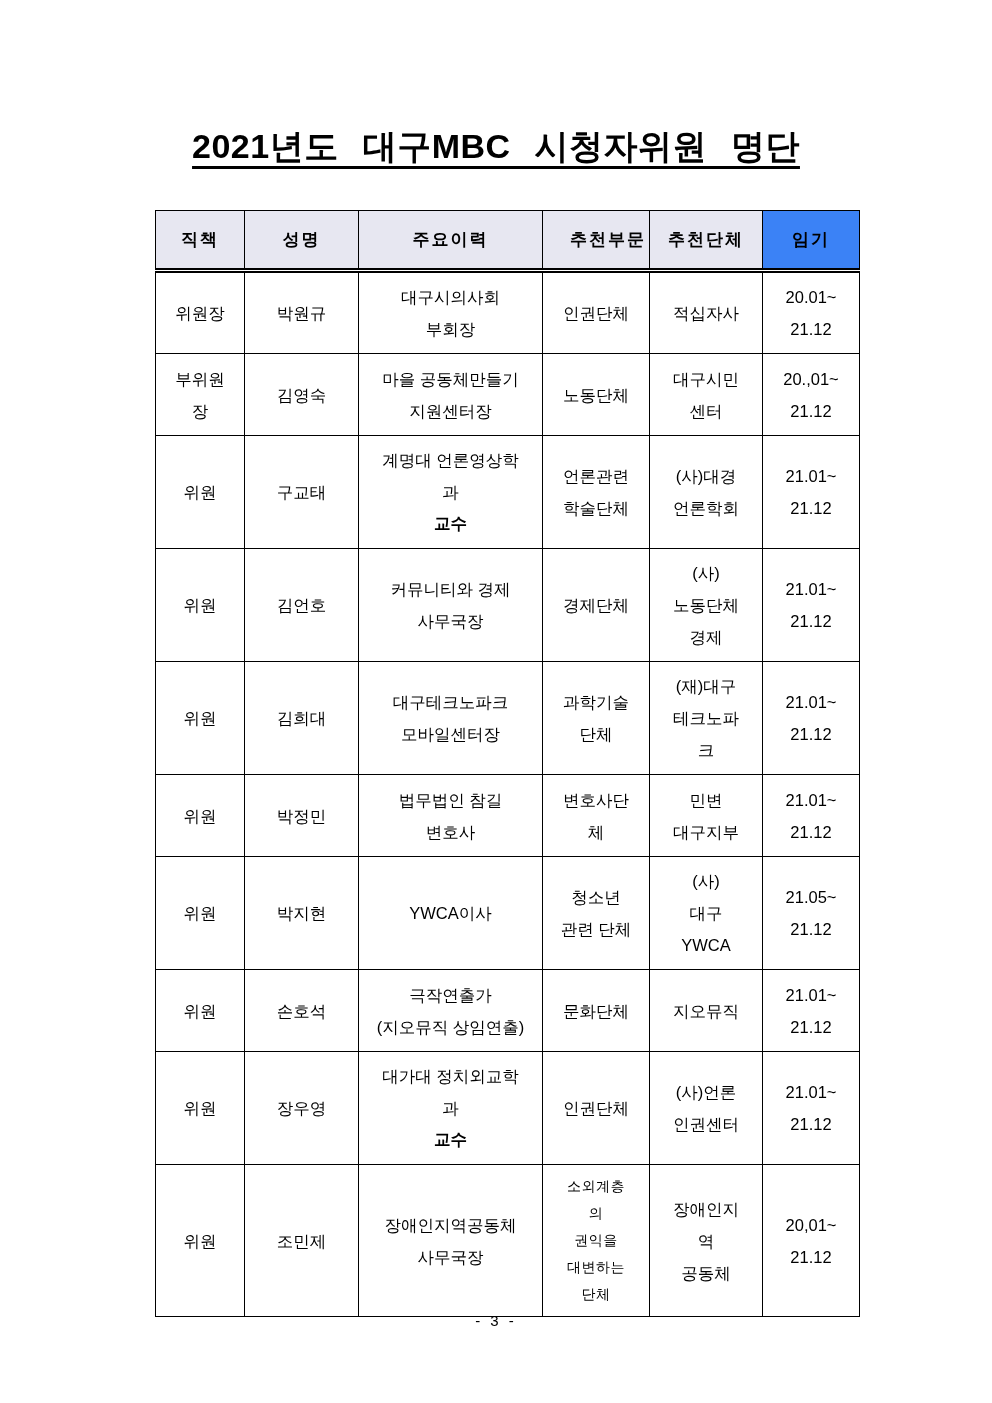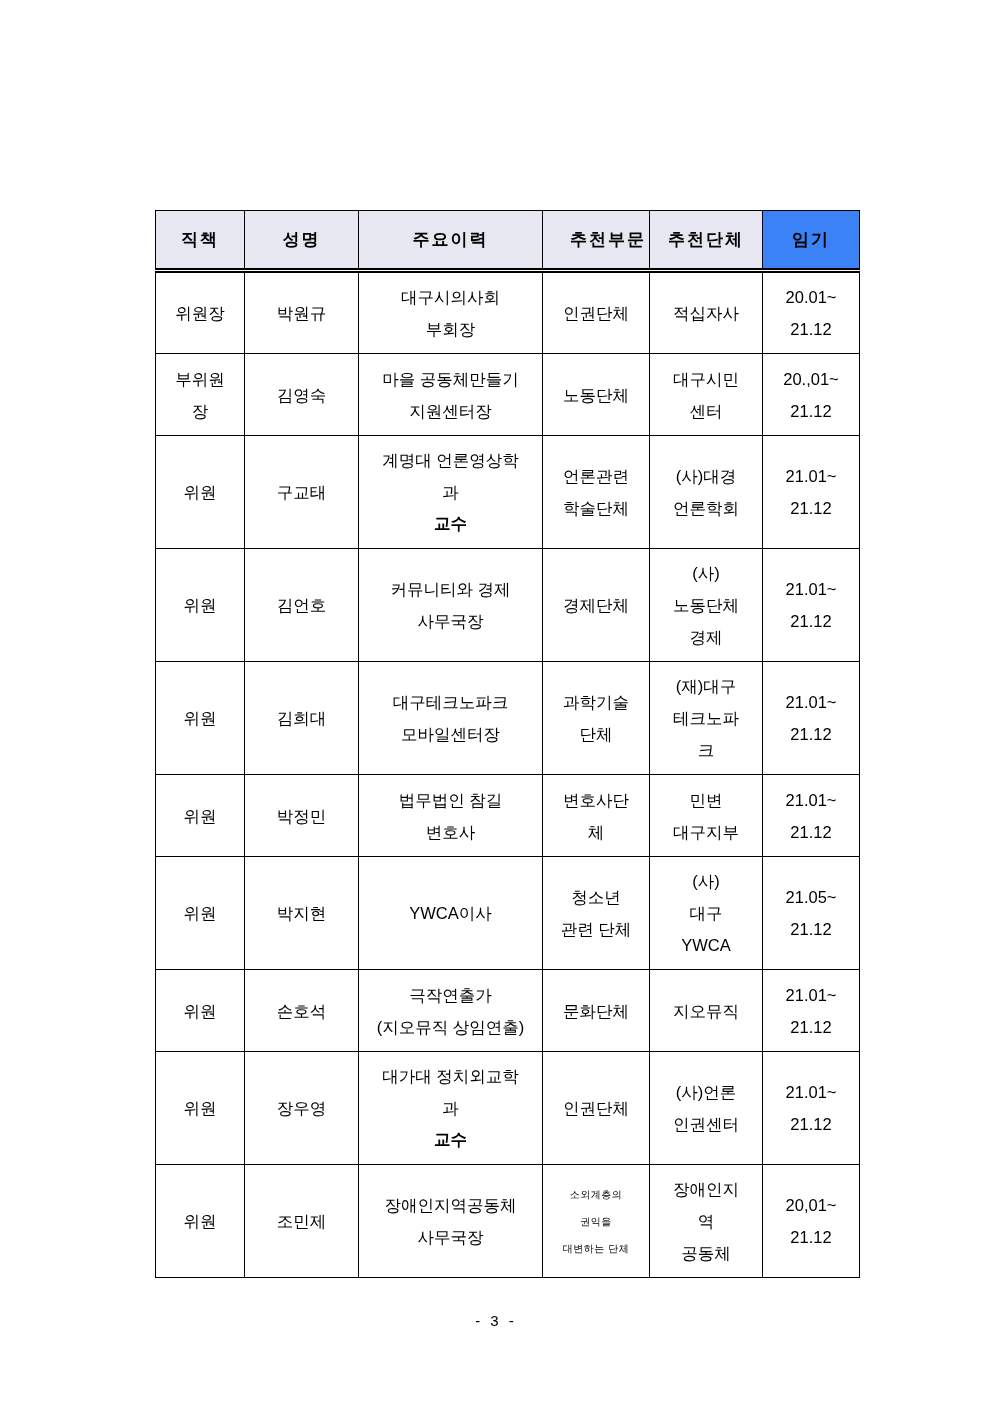--- a/index.html
+++ b/index.html
@@ -57,38 +57,39 @@
   }
   .col-position { width: 89px; }
   .col-name     { width: 114px; }
   .col-career   { width: 184px; }
   .col-sector   { width: 107px; }
   .col-org      { width: 113px; }
   .col-term     { width: 97px; }
   .cell-line { display: block; }
   .cell-line.bold { font-weight: bold; font-family: Liberation Serif, serif; }
   td.small-text .cell-line {
-    font-size: 10px;
+    font-size: 14px;
     line-height: 27px;
     letter-spacing: 0.5px;
   }
   .page-footer {
     position: absolute;
     top: 1312px; left: 0; width: 100%;
     text-align: center;
     font-size: 15px;
     letter-spacing: 3px;
     font-family: "Liberation Sans", "DejaVu Sans", sans-serif;
   }
 </style>
 </head>
 <body>
 
 <div class="page">
 
+  <h1 class="doc-title">2021년도 대구MBC 시청자위원 명단</h1>
 
   <div class="table-wrap">
     <table class="committee">
       <colgroup>
         <col class="col-position">
         <col class="col-name">
         <col class="col-career">
         <col class="col-sector">
         <col class="col-org">
         <col class="col-term">

